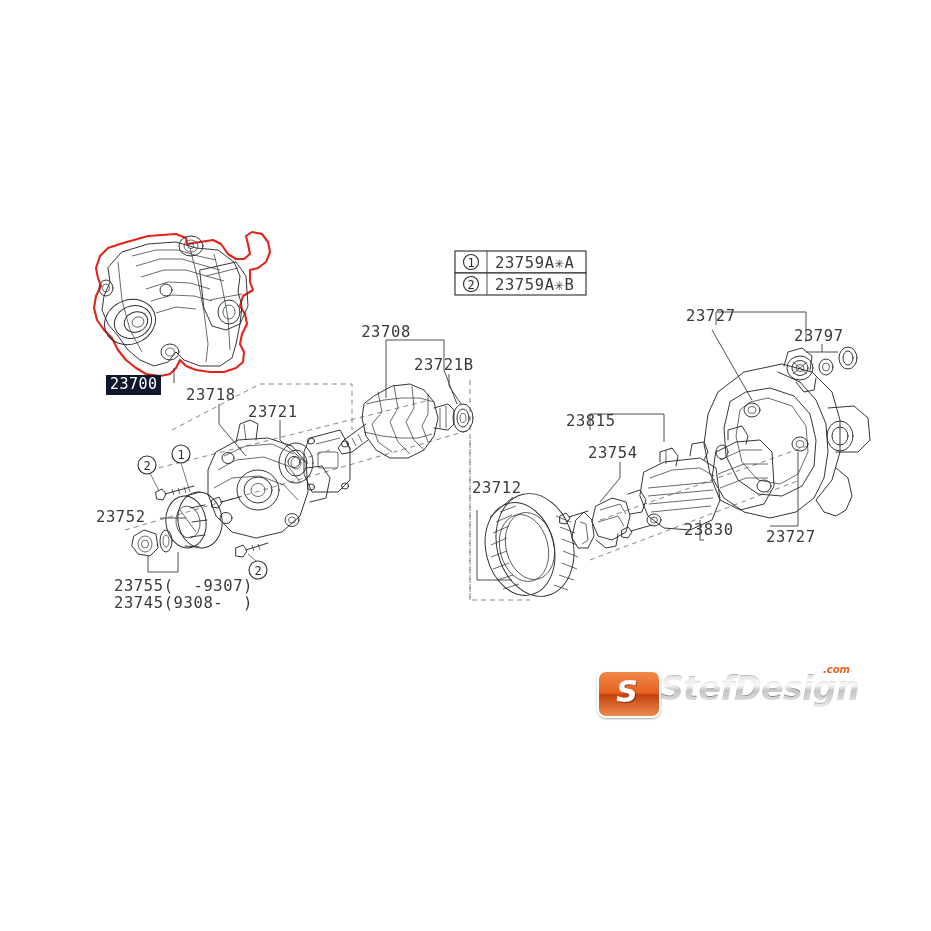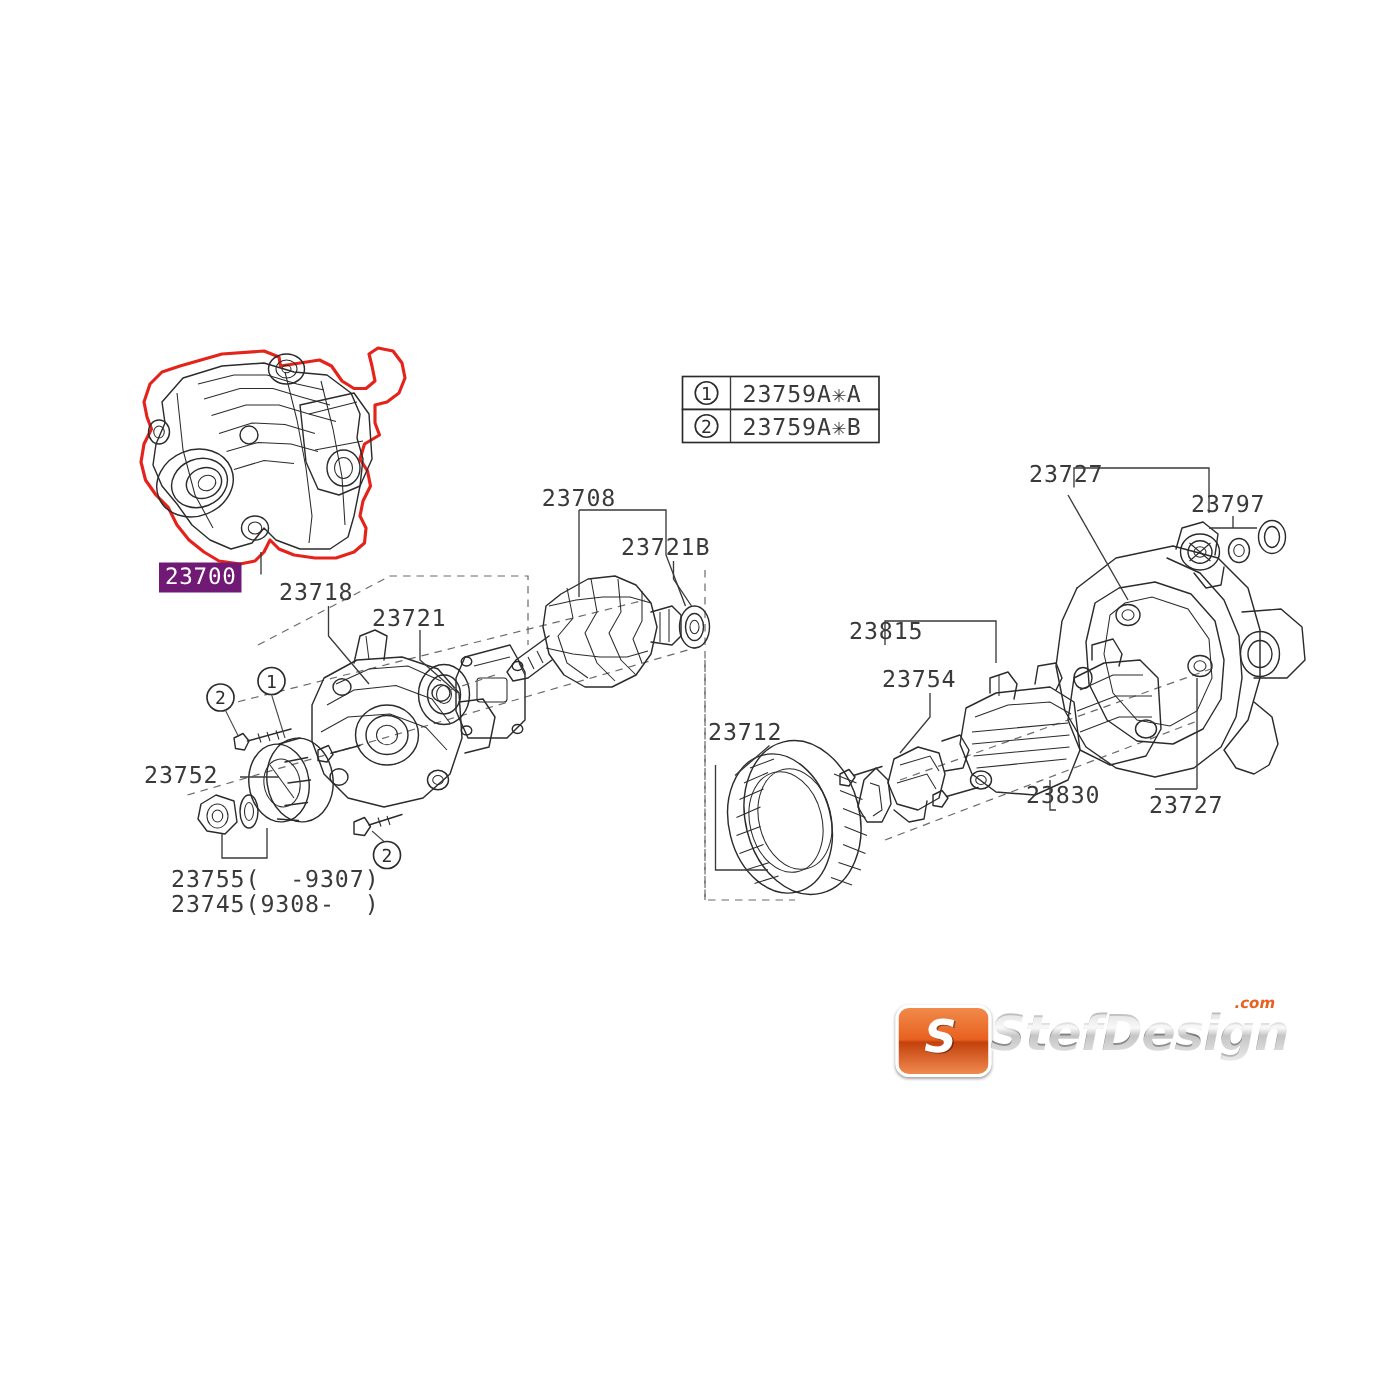--- a/index.html
+++ b/index.html
@@ -23,21 +23,21 @@
   .ln-thin{fill:none;stroke:#4a4a4a;stroke-width:0.75;}
   .dash{fill:none;stroke:#6a6a6a;stroke-width:0.8;stroke-dasharray:5 4;}
   .part{fill:none;stroke:#2b2b2b;stroke-width:0.95;stroke-linejoin:round;stroke-linecap:round;}
   .part-t{fill:none;stroke:#2b2b2b;stroke-width:0.7;}
   .hl{fill:none;stroke:#e5231b;stroke-width:2.1;stroke-linejoin:round;}
   .legendbox{fill:#ffffff;stroke:#2b2b2b;stroke-width:1.1;}
   .circ{fill:#ffffff;stroke:#2b2b2b;stroke-width:1.1;}
   .circtxt{font-family:"DejaVu Sans Mono","Liberation Mono",monospace;font-size:12px;fill:#2b2b2b;text-anchor:middle;}
 
   .badge{
-    position:absolute;background:#701a75;color:#ffffff;
+    position:absolute;background:#0f172a;color:#ffffff;
     font-family:"DejaVu Sans Mono","Liberation Mono",monospace;
     font-size:15px;letter-spacing:0.5px;line-height:15px;
     padding:2px 3px 3px 4px;overflow:hidden;
   }
 
   
   .wm{position:absolute;left:597px;top:666px;width:272px;height:56px;}
   .wm-badge{
     position:absolute;left:0;top:4px;width:60px;height:44px;
     background:linear-gradient(180deg,#f08a4a 0%,#e8601f 48%,#c3410d 52%,#f08a4e 100%);

